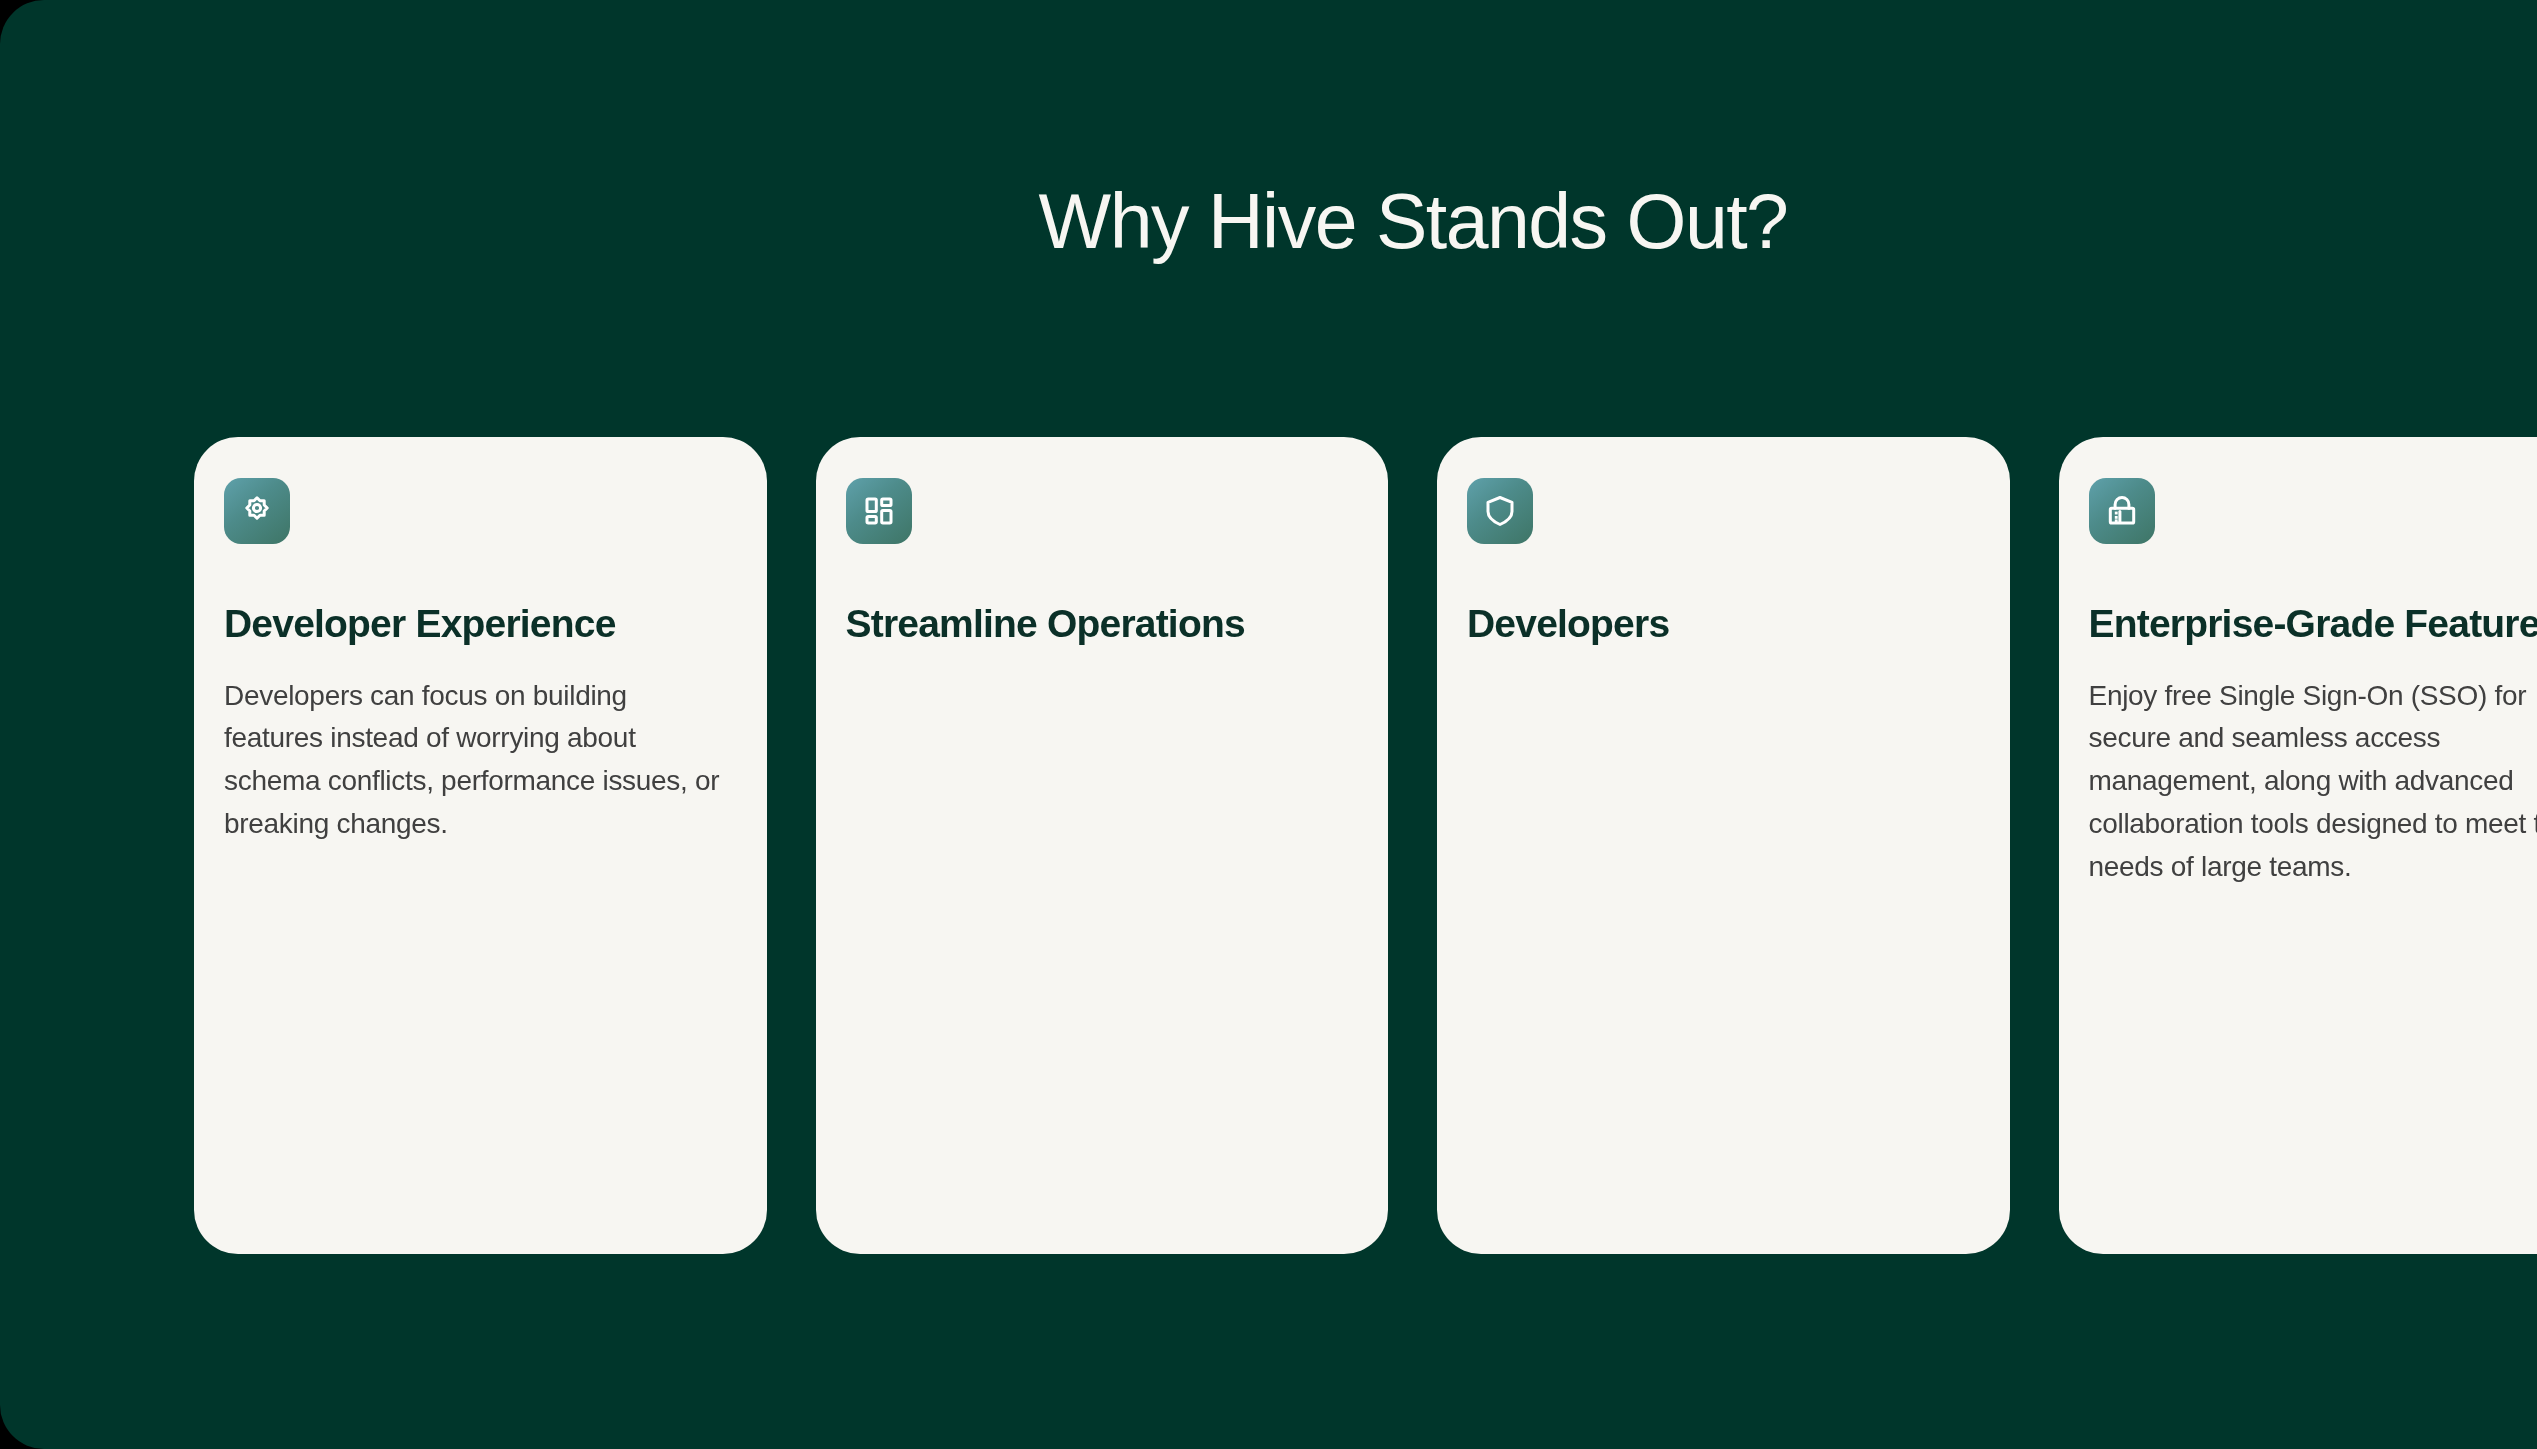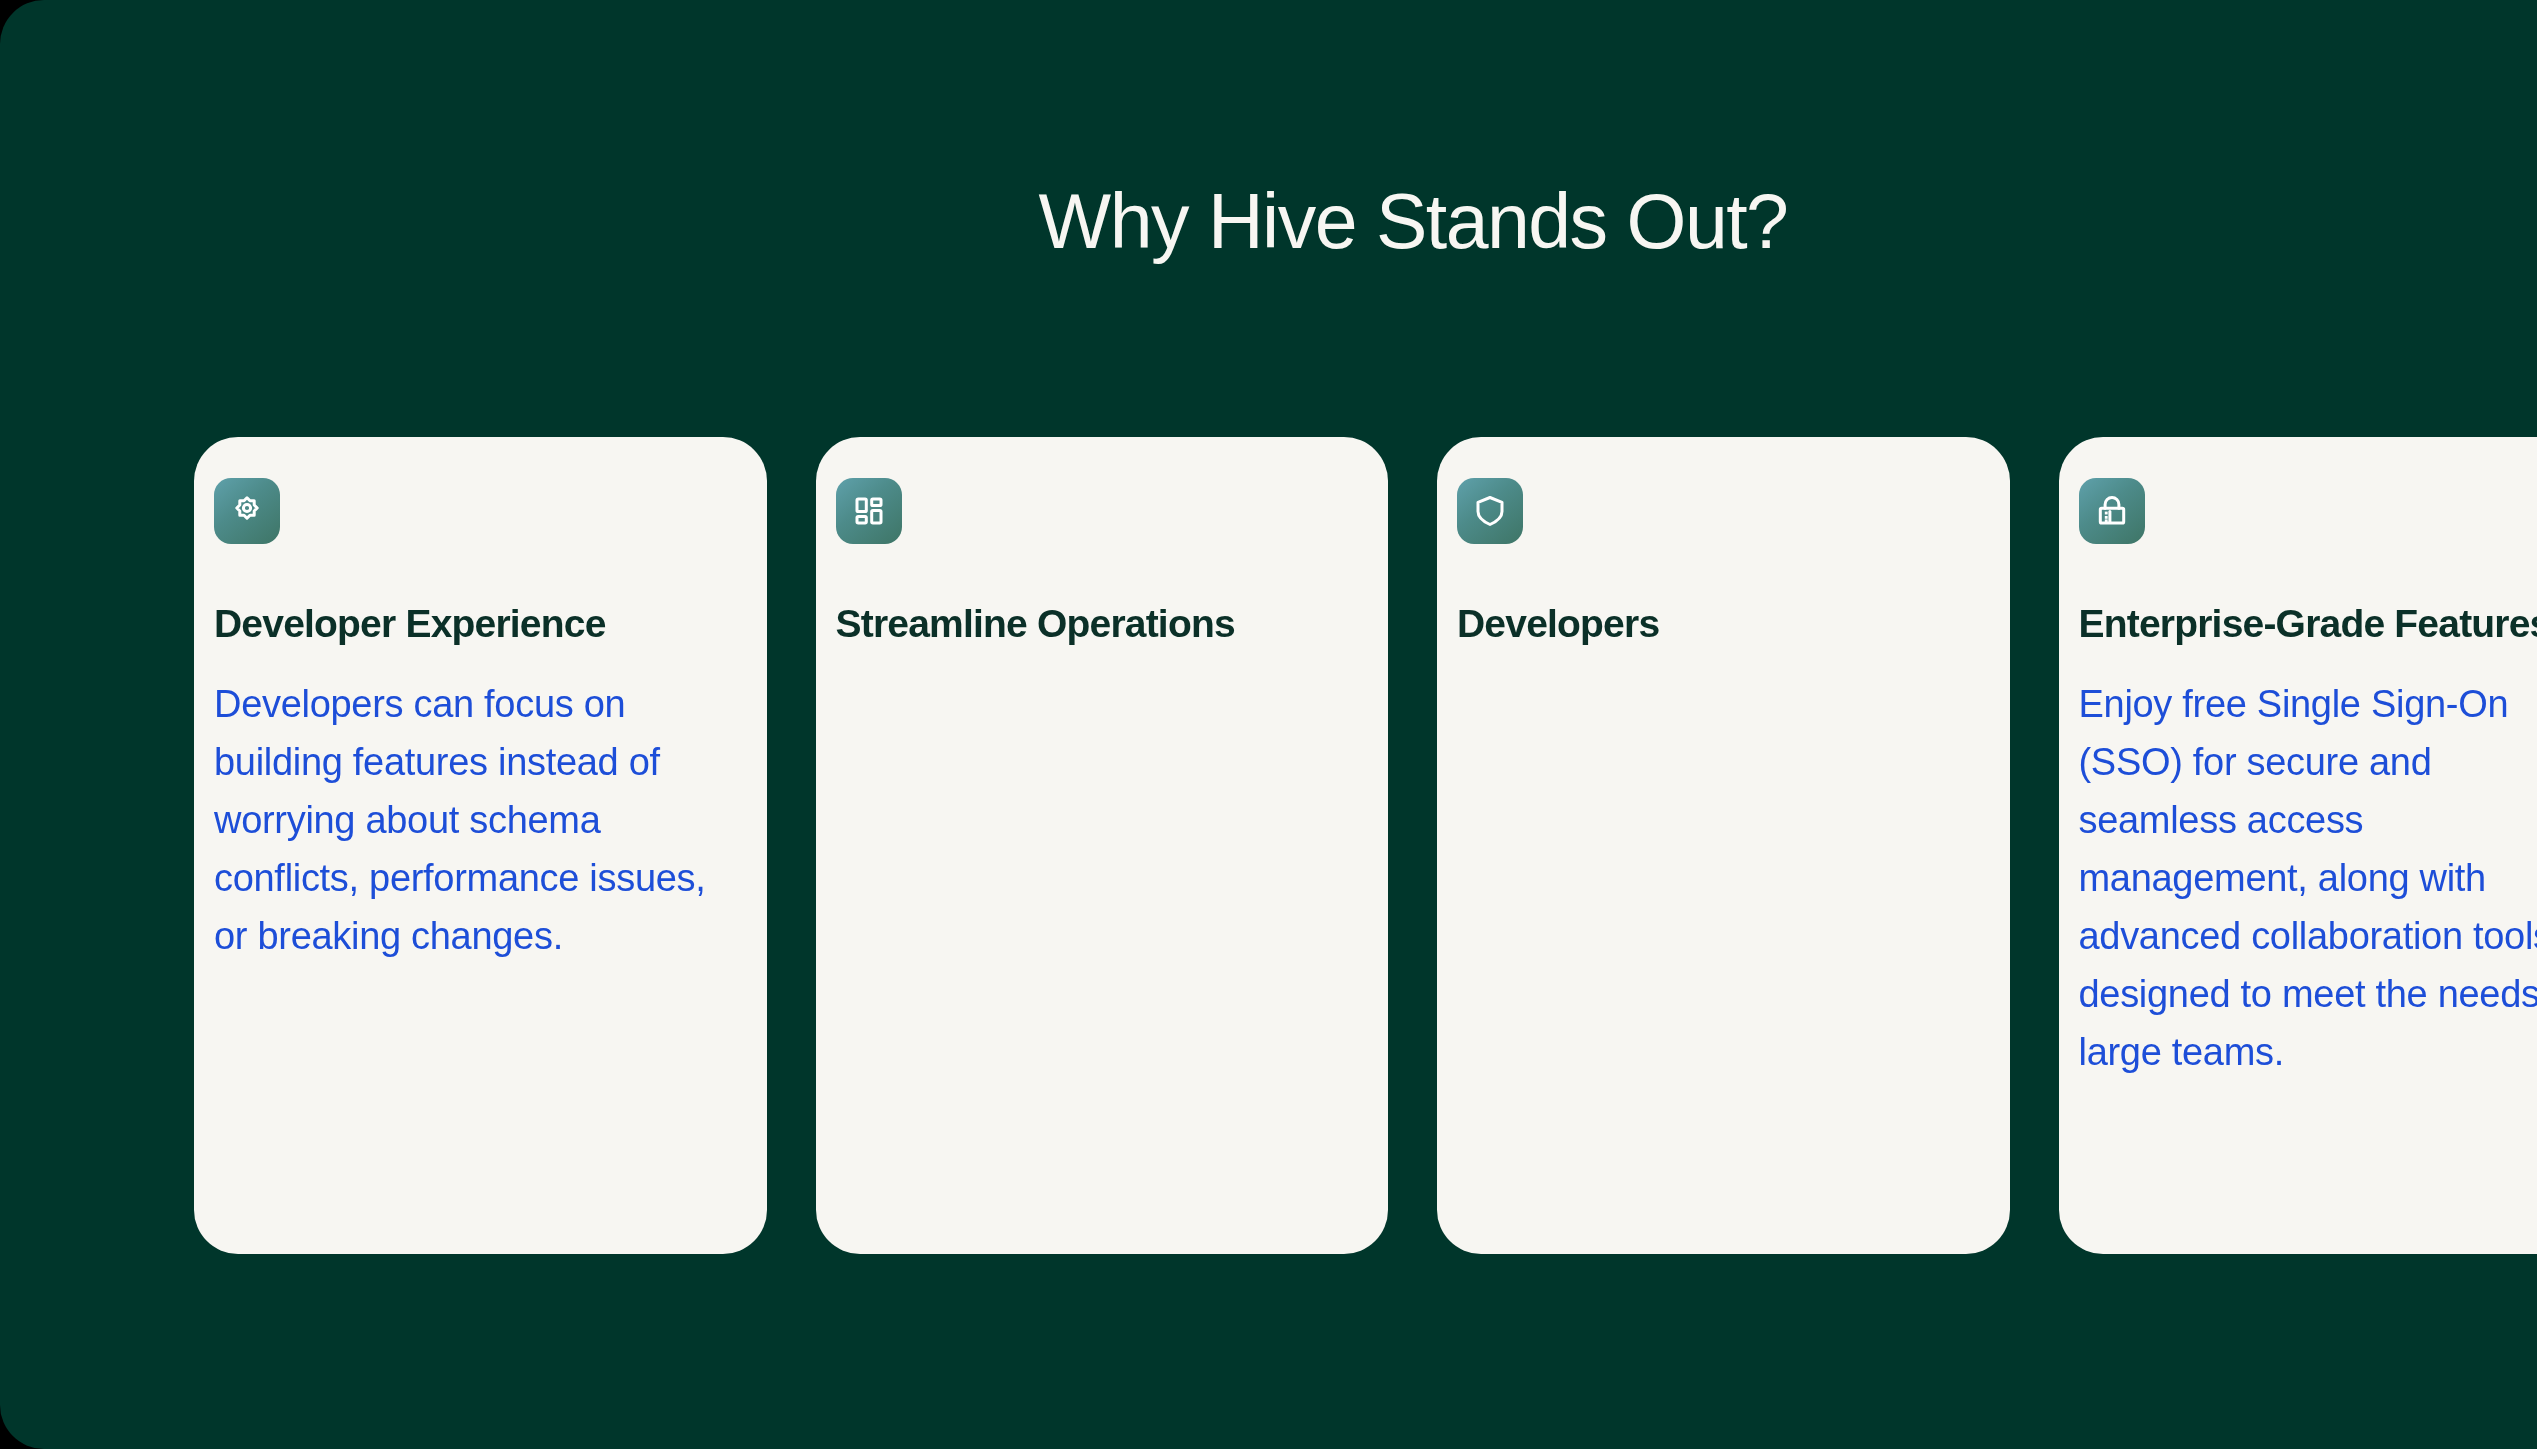--- a/index.html
+++ b/index.html
@@ -48,21 +48,21 @@
     display:flex;
     flex-direction:row;
     gap:49px;
     align-items:stretch;
   }
 
   .card {
     flex:1 1 0;
     background:#F7F6F2;
     border-radius:44px;
-    padding:41px 38px 41px 20px;
+    padding:41px 38px 41px 30px;
     display:flex;
     flex-direction:column;
     align-items:flex-start;
     overflow:hidden;
   }
 
   .icon-tile {
     width:66px;
     height:66px;
     border-radius:17px;
@@ -84,22 +84,22 @@
     color:#0B3028;
     font-size:39px;
     font-weight:700;
     line-height:1.22;
     letter-spacing:-0.8px;
     margin-bottom:27px;
     max-width:100%;
   }
 
   .card-body {
-    color:#1d4ed8;
-    font-size:38px;
+    color:#404040;
+    font-size:28px;
     font-weight:400;
     line-height:1.53;
     letter-spacing:-0.3px;
     max-width:100%;
   }
 </style>
 </head>
 <body>
 
 <div class="stage">

